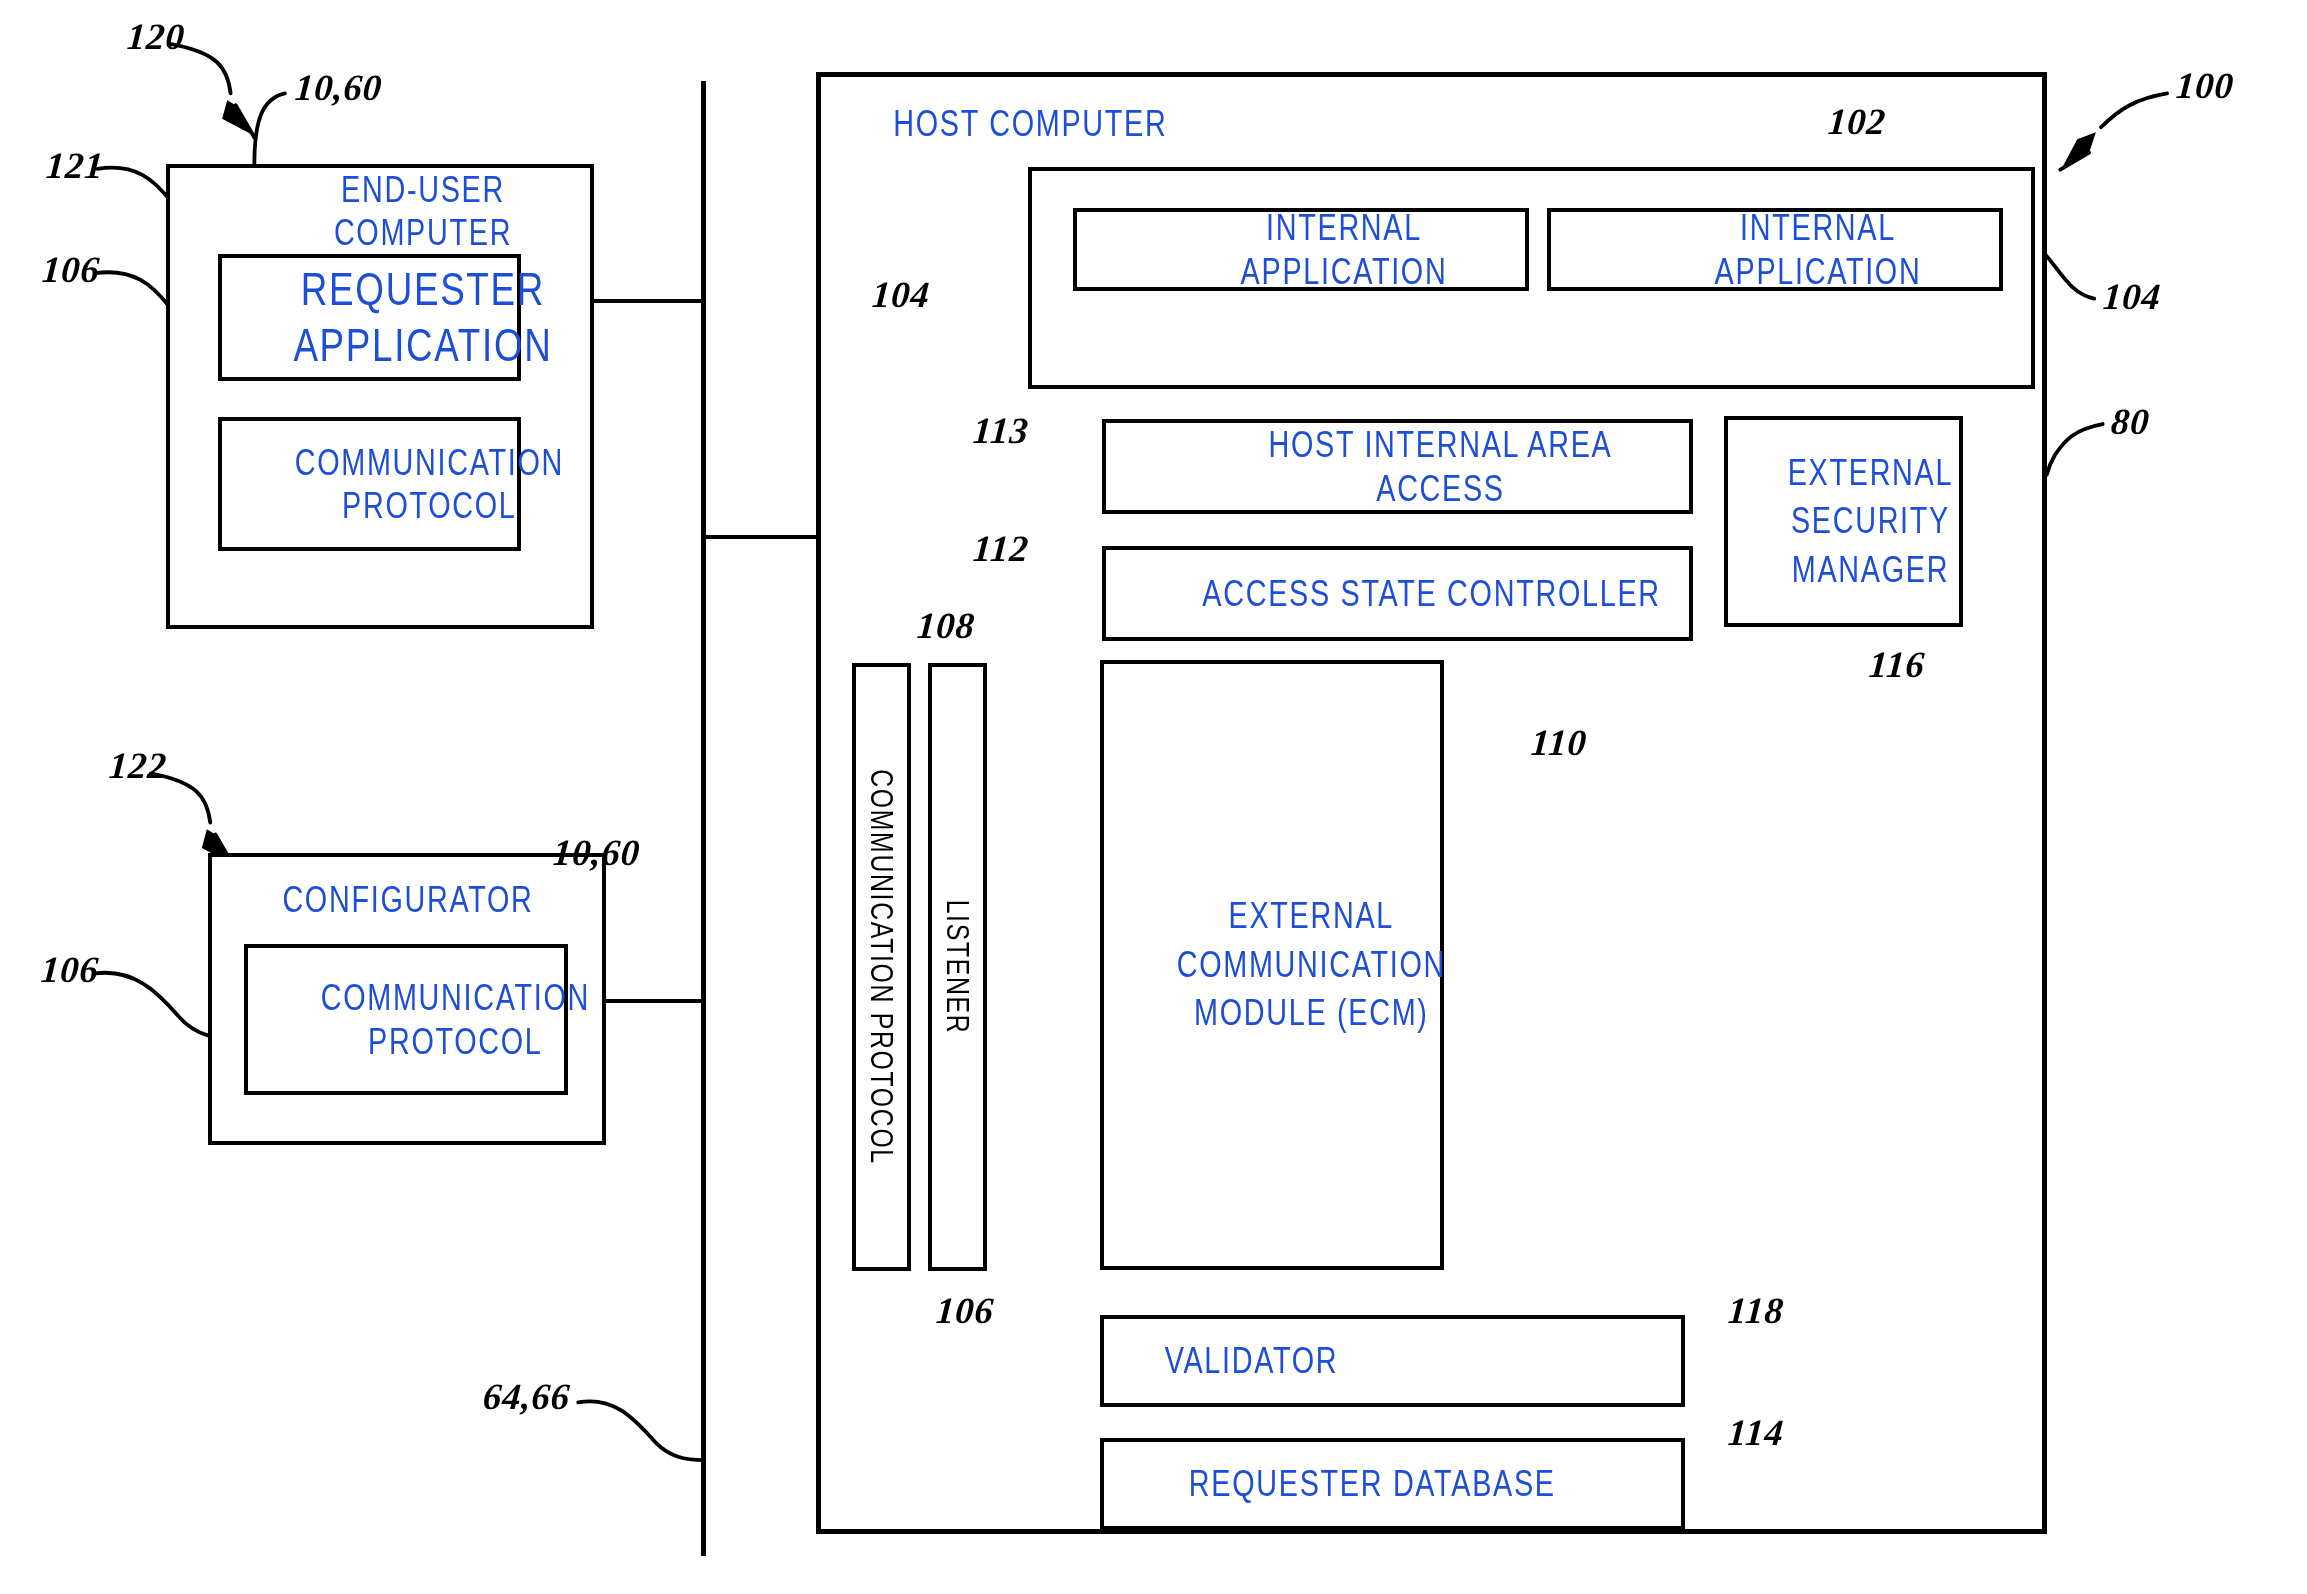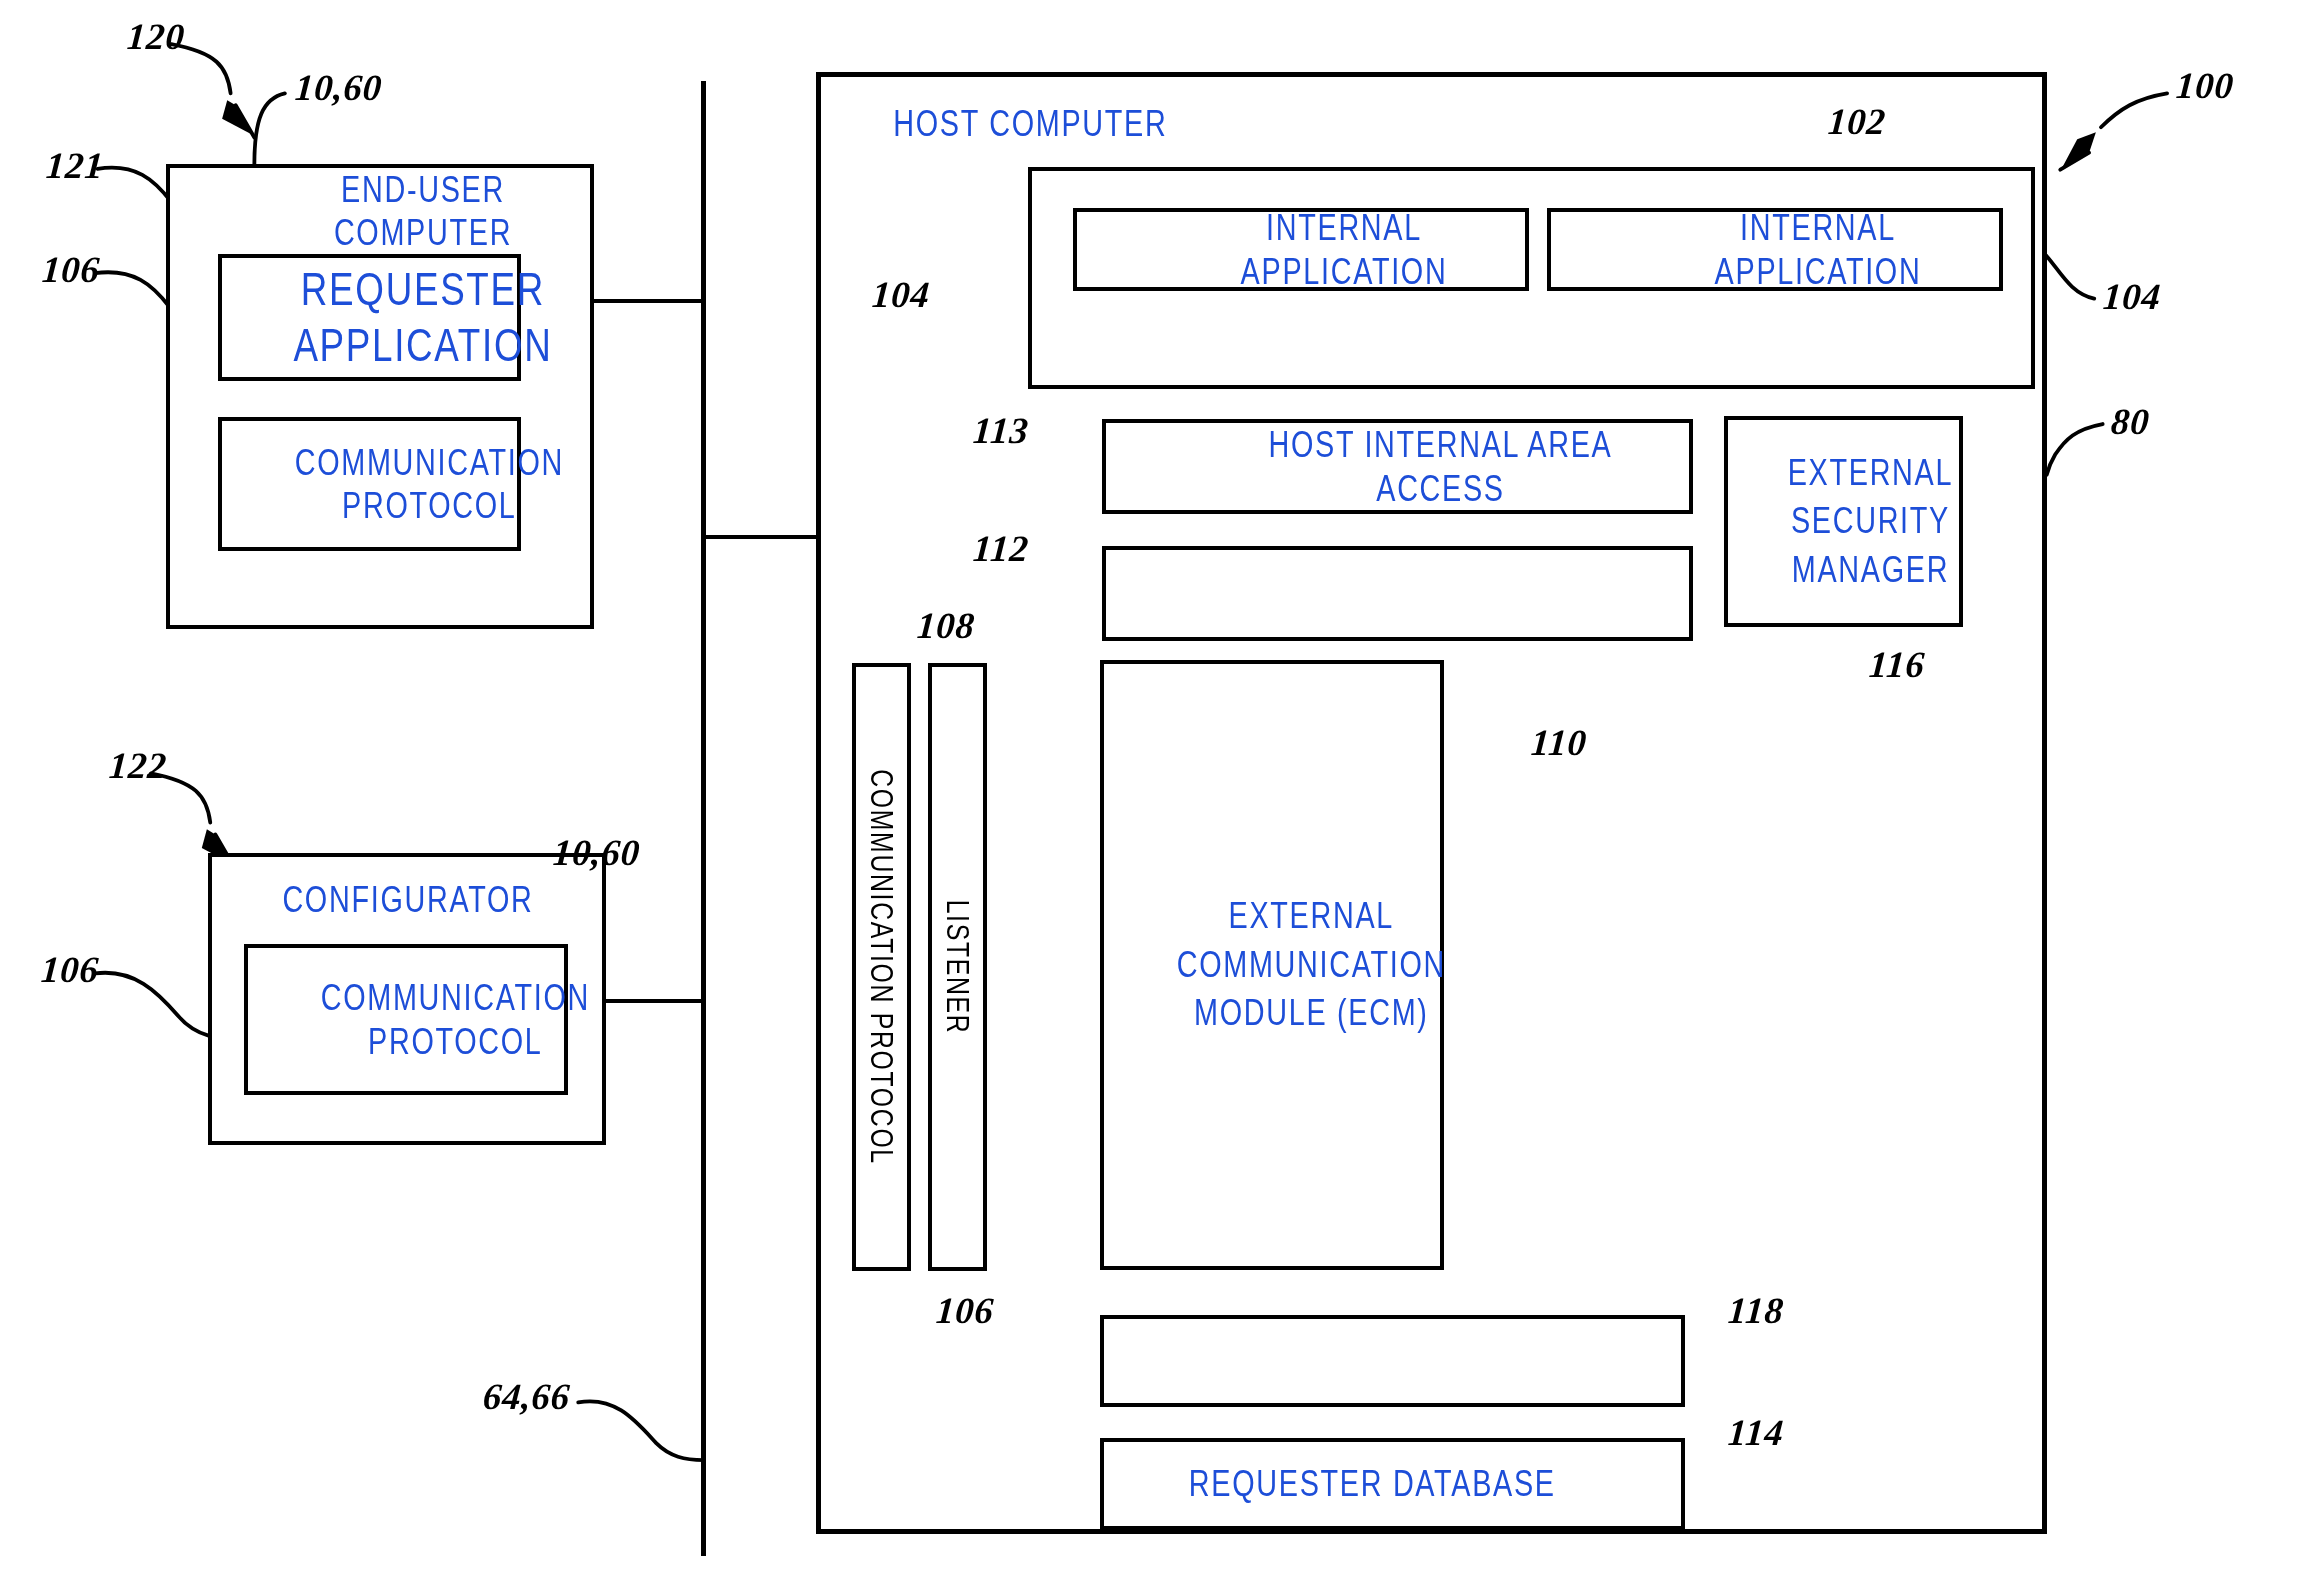--- a/index.html
+++ b/index.html
@@ -147,20 +147,23 @@
   <div class="tcell" style="left:1547px;top:208px;width:456px;height:83px;font-size:36px;">
     <span>INTERNAL APPLICATION</span>
   </div>
 
   <div class="box" style="left:1102px;top:419px;width:591px;height:95px;"></div>
   <div class="tcell" style="left:1102px;top:419px;width:591px;height:95px;font-size:36px;">
     <span>HOST INTERNAL AREA ACCESS</span>
   </div>
 
   <div class="box" style="left:1102px;top:546px;width:591px;height:95px;"></div>
+  <div class="tcell" style="left:1102px;top:546px;width:591px;height:95px;font-size:36px;">
+    <span>ACCESS STATE CONTROLLER</span>
+  </div>
 
   <div class="box" style="left:1724px;top:416px;width:239px;height:211px;"></div>
   <div class="tcell" style="left:1724px;top:416px;width:239px;height:211px;font-size:36px;line-height:1.35;">
     <span>EXTERNAL
 SECURITY
 MANAGER</span>
   </div>
 
   <div class="box" style="left:852px;top:663px;width:59px;height:608px;"></div>
   <div class="vcell" style="left:852px;top:663px;width:59px;height:608px;font-size:31px;">
@@ -173,20 +176,23 @@
   </div>
 
   <div class="box" style="left:1100px;top:660px;width:344px;height:610px;"></div>
   <div class="tcell" style="left:1100px;top:660px;width:344px;height:610px;font-size:36px;line-height:1.35;">
     <span>EXTERNAL
 COMMUNICATION
 MODULE (ECM)</span>
   </div>
 
   <div class="box" style="left:1100px;top:1315px;width:585px;height:92px;"></div>
+  <div class="tcell" style="left:1100px;top:1315px;width:585px;height:92px;font-size:36px;">
+    <span>VALIDATOR</span>
+  </div>
 
   <div class="box" style="left:1100px;top:1438px;width:585px;height:92px;"></div>
   <div class="tcell" style="left:1100px;top:1438px;width:484px;height:92px;font-size:36px;">
     <span>REQUESTER DATABASE</span>
   </div>
 
   <div class="ref" style="left:127px;top:15.3px;">120</div>
   <div class="ref" style="left:46px;top:144px;">121</div>
   <div class="ref" style="left:42px;top:248px;">106</div>
   <div class="ref" style="left:295px;top:66px;">10,60</div>

